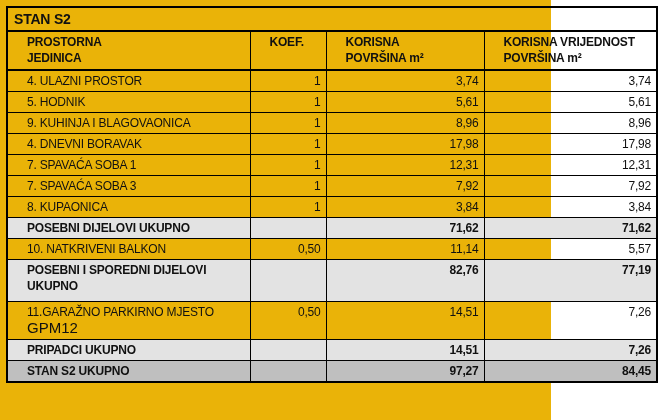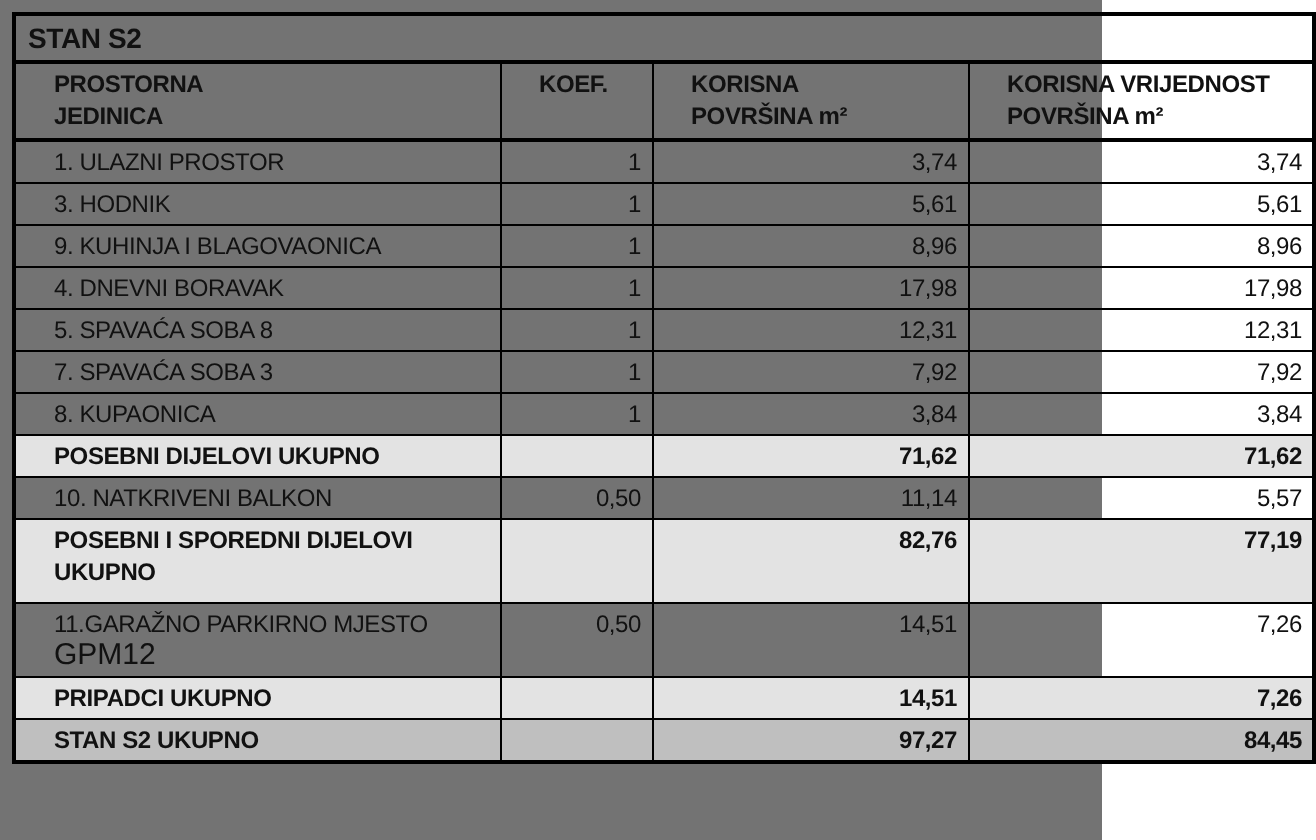--- a/index.html
+++ b/index.html
@@ -9,21 +9,21 @@
     width: 658px;
     height: 420px;
     font-family: "Liberation Sans", sans-serif;
     color: #111111;
     overflow: hidden;
   }
   .page {
     position: relative;
     width: 551px;
     height: 420px;
-    background: #737373;
+    background: #eab308;
   }
   table.stan-table {
     position: absolute;
     left: 6px;
     top: 6px;
     width: 650px;
     border-collapse: collapse;
     table-layout: fixed;
     border: 2px solid #000000;
   }
@@ -85,45 +85,45 @@
 JEDINICA</th>
         <th class="c-label">KOEF.</th>
         <th class="c-label">KORISNA
 POVRŠINA m²</th>
         <th class="c-label">KORISNA VRIJEDNOST
 POVRŠINA m²</th>
       </tr>
     </thead>
     <tbody id="rows-body">
         <tr class="data">
-          <td class="c-label">1. ULAZNI PROSTOR</td>
+          <td class="c-label">4. ULAZNI PROSTOR</td>
           <td class="num">1</td>
           <td class="num">3,74</td>
           <td class="num">3,74</td>
         </tr>
         <tr class="data">
-          <td class="c-label">3. HODNIK</td>
+          <td class="c-label">5. HODNIK</td>
           <td class="num">1</td>
           <td class="num">5,61</td>
           <td class="num">5,61</td>
         </tr>
         <tr class="data">
           <td class="c-label">9. KUHINJA I BLAGOVAONICA</td>
           <td class="num">1</td>
           <td class="num">8,96</td>
           <td class="num">8,96</td>
         </tr>
         <tr class="data">
           <td class="c-label">4. DNEVNI BORAVAK</td>
           <td class="num">1</td>
           <td class="num">17,98</td>
           <td class="num">17,98</td>
         </tr>
         <tr class="data">
-          <td class="c-label">5. SPAVAĆA SOBA 8</td>
+          <td class="c-label">7. SPAVAĆA SOBA 1</td>
           <td class="num">1</td>
           <td class="num">12,31</td>
           <td class="num">12,31</td>
         </tr>
         <tr class="data">
           <td class="c-label">7. SPAVAĆA SOBA 3</td>
           <td class="num">1</td>
           <td class="num">7,92</td>
           <td class="num">7,92</td>
         </tr>

